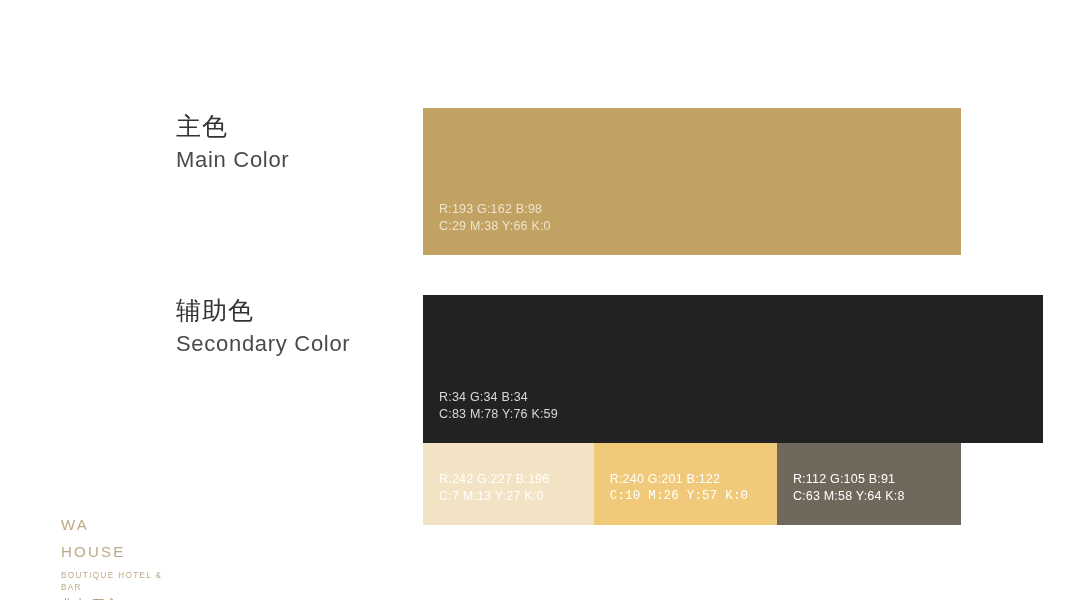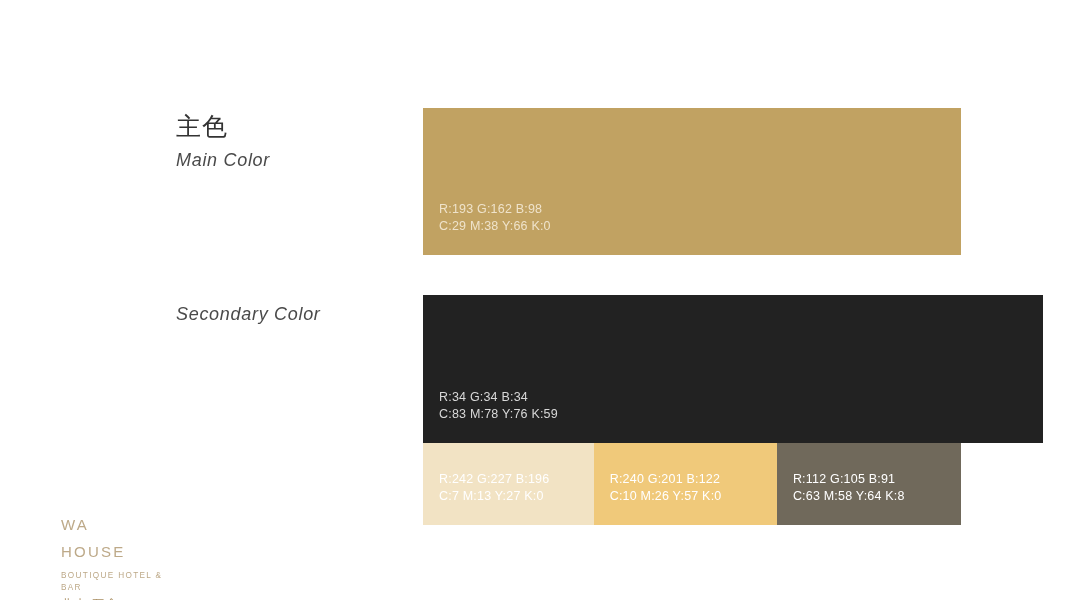--- a/index.html
+++ b/index.html
@@ -33,28 +33,27 @@
     display: block;
     font-size: 25px;
     line-height: 30px;
     letter-spacing: 1px;
     font-weight: 400;
     color: #333333;
     font-family: "DejaVu Sans", "Liberation Sans", sans-serif;
   }
   .section-label .en {
     display: block;
-    font-size: 18px;
+    font-size: 22px;
     line-height: 24px;
     margin-top: 6px;
     letter-spacing: 0.7px;
     font-weight: 400;
     color: #4a4a4a;
     font-family: "Liberation Sans", sans-serif;
-    font-style: italic;
   }
 
   #label-main  { top: 112px; }
   #label-secondary { top: 296px; }
 
   
   .swatch {
     position: absolute;
     box-sizing: border-box;
   }
@@ -162,36 +161,37 @@
     <span class="cn">主色</span>
     <span class="en">Main Color</span>
   </div>
 
   <div class="swatch" id="swatch-main" style="background: rgb(193, 162, 98);">
     <div class="values" style="color: rgb(239, 227, 203); bottom: 37px;">R:193 G:162 B:98</div>
     <div class="values" id="swatch-main-cmyk" style="color: rgb(239, 227, 203); bottom: 20px;">C:29 M:38 Y:66 K:0</div>
   </div>
 
   <div class="section-label" id="label-secondary">
+    <span class="cn">辅助色</span>
     <span class="en">Secondary Color</span>
   </div>
 
   <div class="swatch" id="swatch-secondary" style="background: rgb(34, 34, 34);">
     <div class="values" style="color: rgb(216, 216, 216); bottom: 37px;">R:34 G:34 B:34</div>
     <div class="values" id="swatch-secondary-cmyk" style="color: rgb(216, 216, 216); bottom: 20px;">C:83 M:78 Y:76 K:59</div>
   </div>
 
   <div class="tint-row">
     <div class="tint" id="tint-cream" style="background: rgb(242, 227, 196);">
       <div class="values" style="color: rgb(255, 255, 255); bottom: 37px;">R:242 G:227 B:196</div>
       <div class="values" id="tint-cream-cmyk" style="color: rgb(255, 255, 255); bottom: 20px;">C:7 M:13 Y:27 K:0</div>
     </div>
     <div class="tint" id="tint-gold" style="background: rgb(240, 201, 122);">
       <div class="values" style="color: rgb(255, 255, 255); bottom: 37px;">R:240 G:201 B:122</div>
-      <div class="values" id="tint-gold-cmyk" style="color: rgb(255, 255, 255); bottom: 20px;">C:10 M:26 Y:57 K:0</div>
+      <div class="values" id="tint-gold-cmyk" style="color: rgb(255, 255, 255); bottom: 20px; font-family: Liberation Mono, monospace;">C:10 M:26 Y:57 K:0</div>
     </div>
     <div class="tint" id="tint-taupe" style="background: rgb(112, 105, 91);">
       <div class="values" style="color: rgb(255, 255, 255); bottom: 37px;">R:112 G:105 B:91</div>
       <div class="values" id="tint-taupe-cmyk" style="color: rgb(255, 255, 255); bottom: 20px;">C:63 M:58 Y:64 K:8</div>
     </div>
   </div>
 
   <div id="logo" style="color: rgb(189, 169, 136);">
     <span class="wa">WA</span>
     <span class="house">HOUSE</span>

